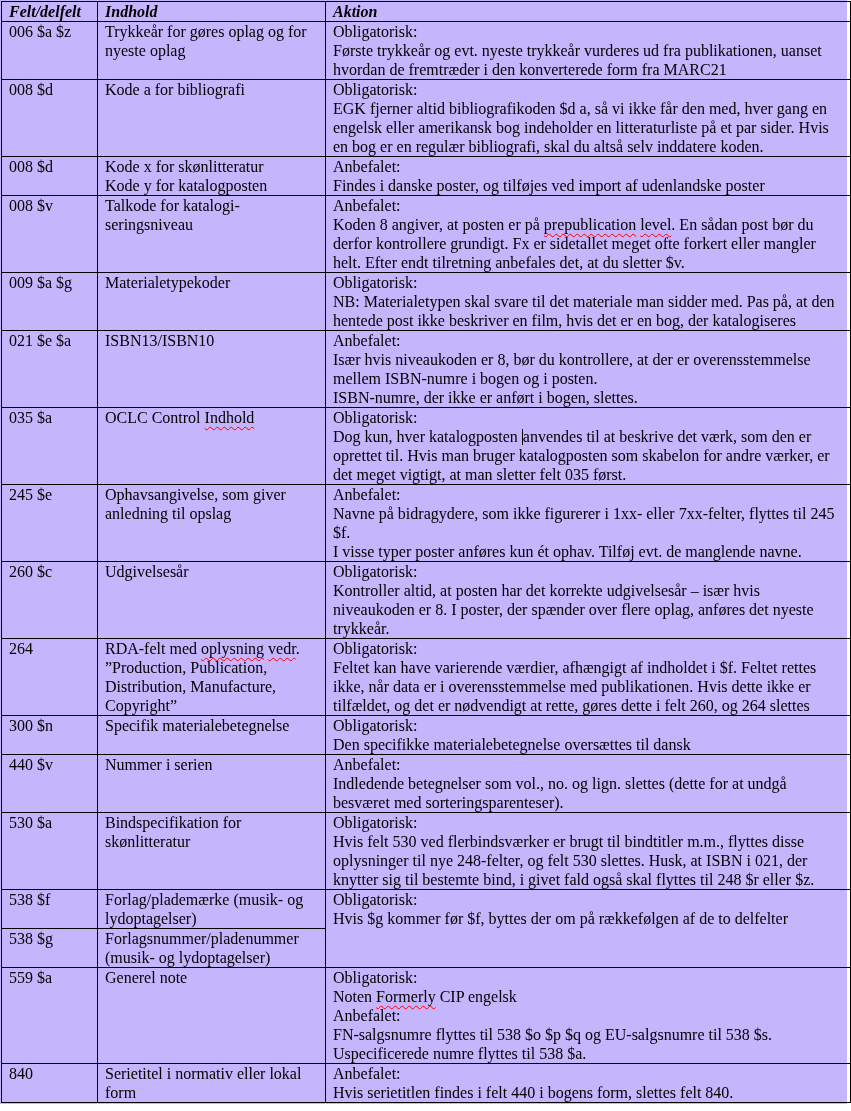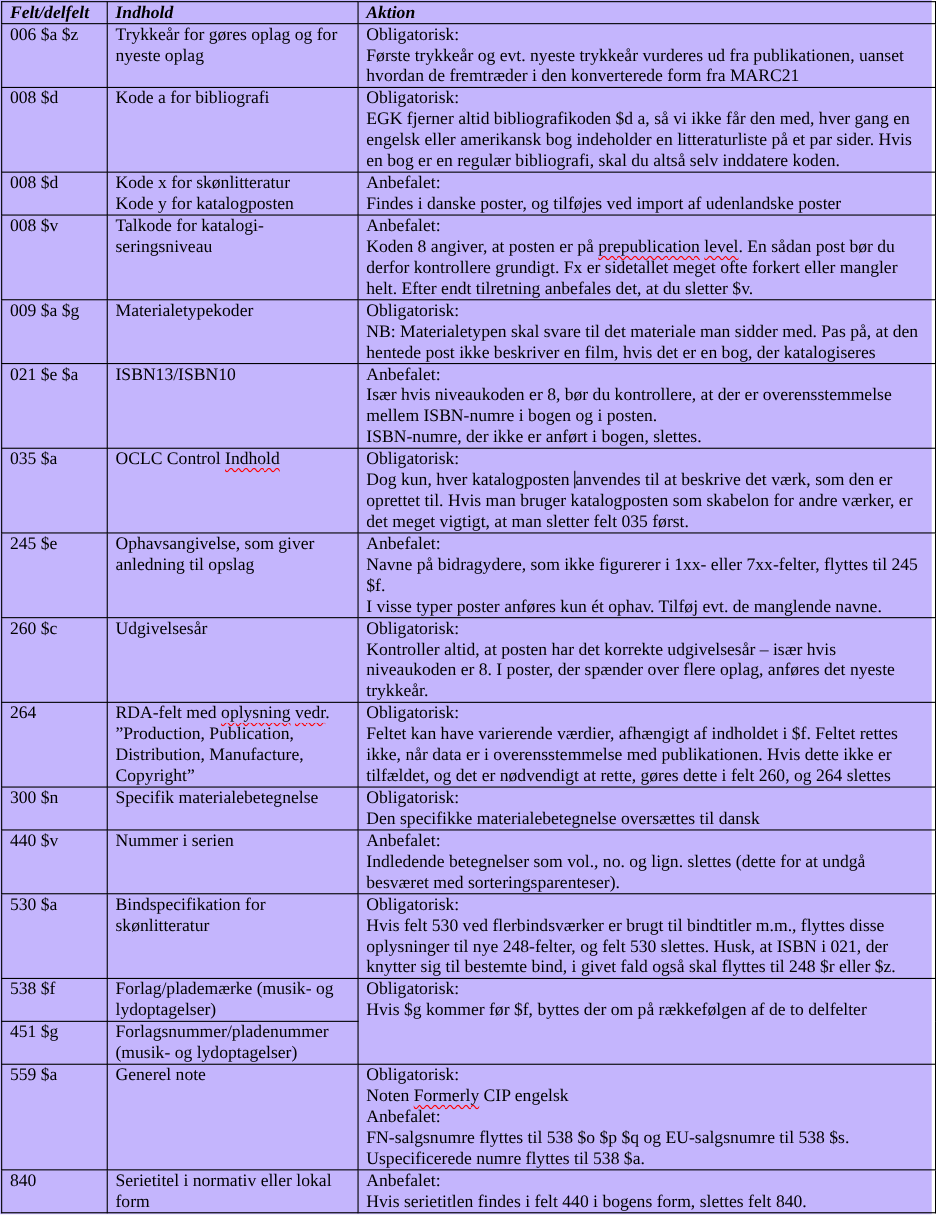--- a/index.html
+++ b/index.html
@@ -209,21 +209,21 @@
           <td><span>538 $f</span></td>
           <td>
             <div class="para"><span>Forlag/plademærke (musik- og lydoptagelser)</span></div>
           </td>
           <td rowspan="2">
             <div class="para"><span class="it">Obligatorisk:</span></div>
             <div class="para"><span class="bd">Hvis $g kommer før $f, byttes der om på rækkefølgen af de to delfelter</span></div>
           </td>
         </tr>
         <tr>
-          <td><span>451 $g</span></td>
+          <td><span>538 $g</span></td>
           <td>
             <div class="para"><span>Forlagsnummer/pladenummer (musik- og lydoptagelser)</span></div>
           </td>
         </tr>
         <tr>
           <td><span>559 $a</span></td>
           <td>
             <div class="para"><span>Generel note</span></div>
           </td>
           <td>

